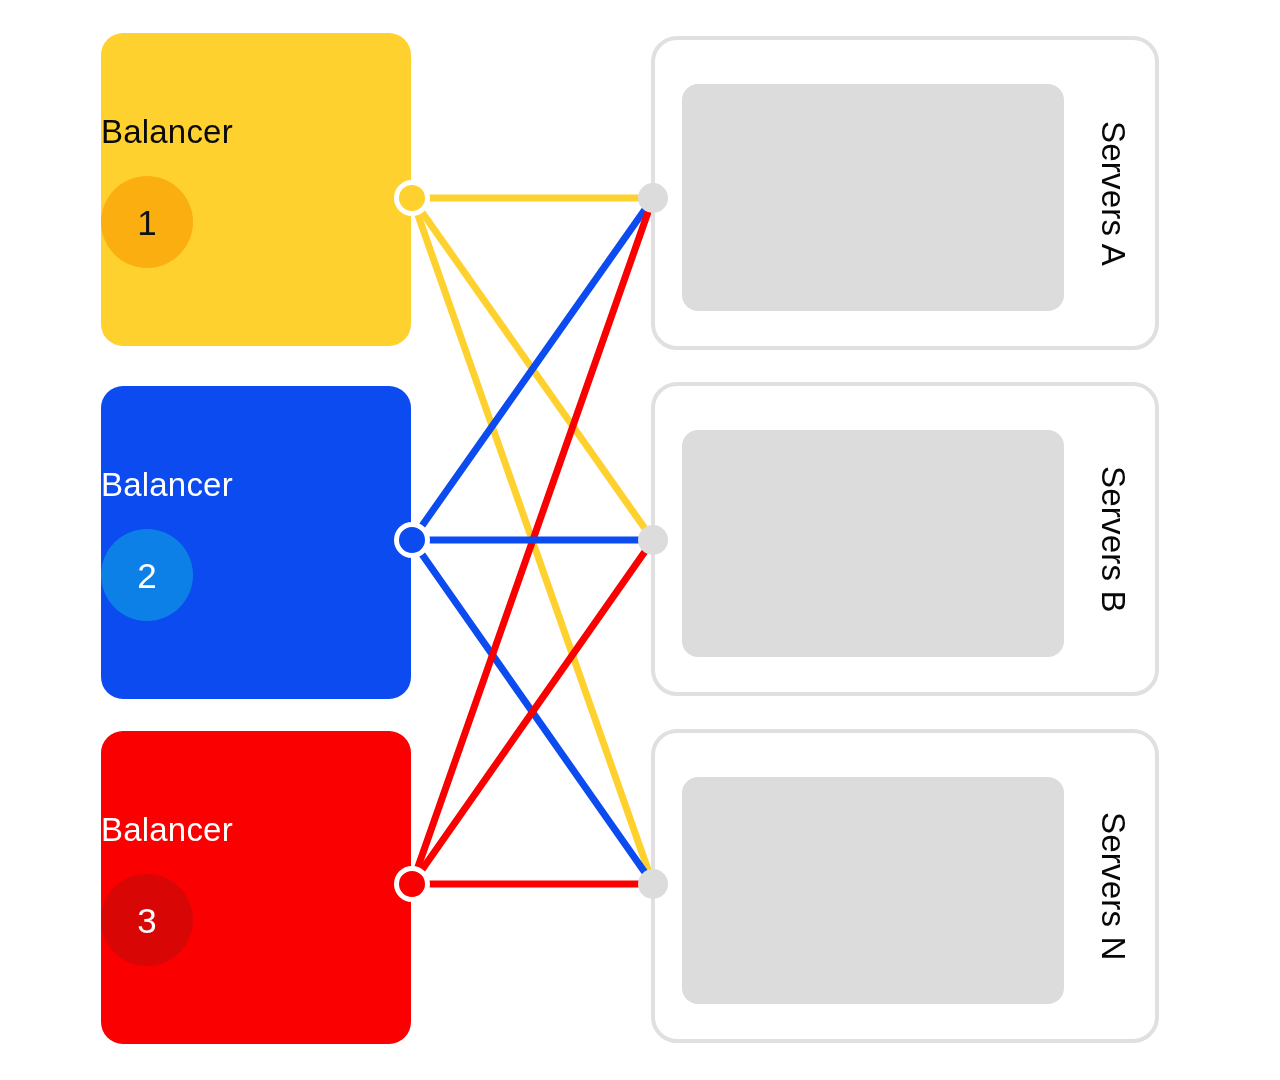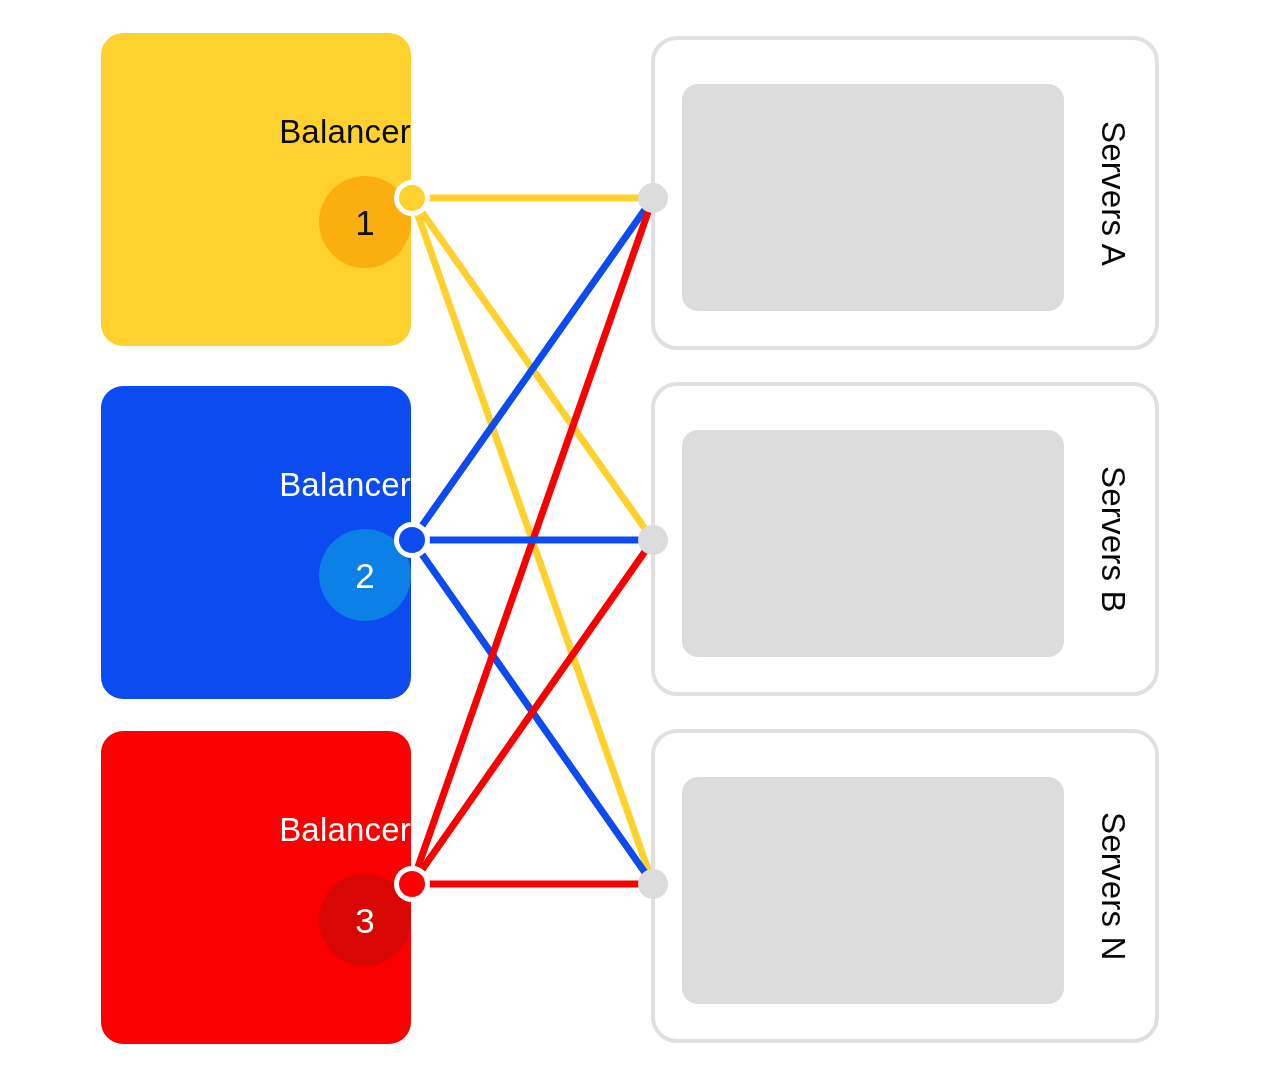--- a/index.html
+++ b/index.html
@@ -32,21 +32,21 @@
   
   .balancer-card {
     position: absolute;
     left: 101px;
     width: 310px;
     height: 313px;
     border-radius: 22px;
     box-sizing: border-box;
     display: flex;
     flex-direction: column;
-    align-items: flex-end;
+    align-items: flex-start;
     justify-content: flex-start;
   }
   .balancer-card.b1 { top: 33px;  background: #FFD12E; }
   .balancer-card.b2 { top: 386px; background: #0B4BEF; }
   .balancer-card.b3 { top: 731px; background: #FA0000; }
 
   .balancer-title {
     margin-top: 82px;
     font-size: 33px;
     line-height: 1;

